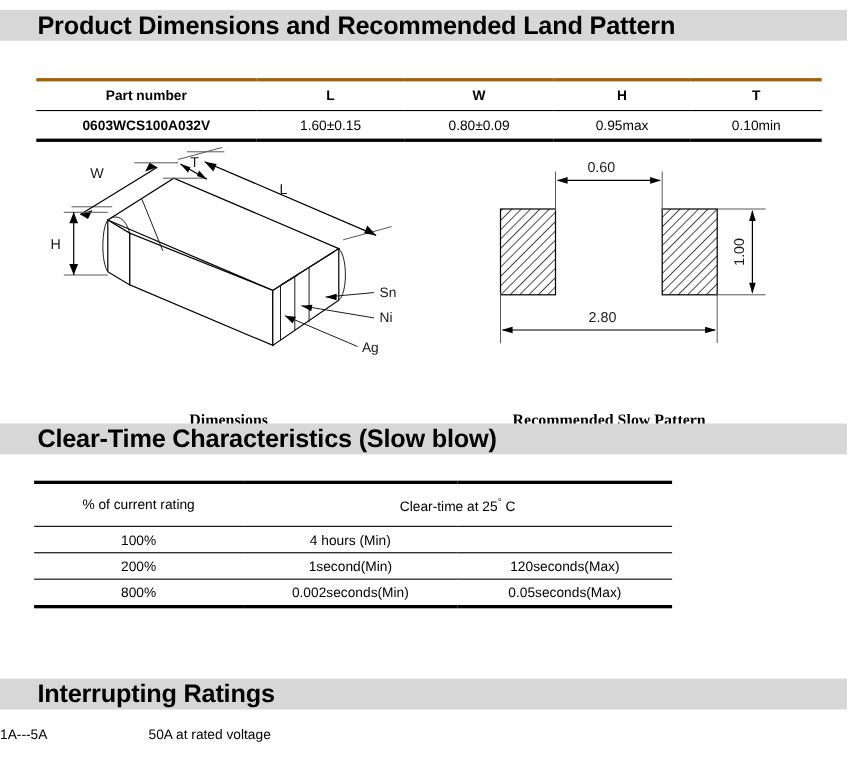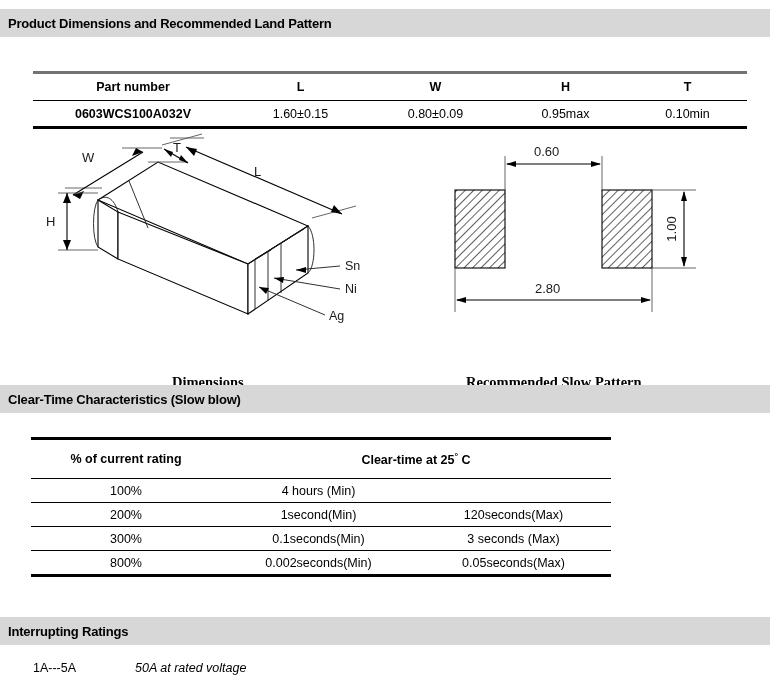--- a/index.html
+++ b/index.html
@@ -23,24 +23,24 @@
   
   .section-band {
     position: absolute;
     left: 0;
     background: #d7d7d7;
     height: 28px;
     width: 770px;
   }
   .section-band .section-title {
     position: absolute;
-    left: 8px;
+    left: 34px;
     top: 50%;
     transform: translateY(-50%);
-    font-size: 13px;
+    font-size: 23px;
     font-weight: bold;
     letter-spacing: -0.2px;
     white-space: nowrap;
   }
 
   
   table.dt {
     position: absolute;
     border-collapse: collapse;
     font-size: 12px;
@@ -55,41 +55,41 @@
   
   #dims-table {
     left: 33px;
     top: 71px;
     width: 714px;
   }
   #dims-table thead th {
     height: 26px;
     font-weight: bold;
     font-size: 12.5px;
-    border-top: 3px solid #737373;
+    border-top: 3px solid #a16207;
   }
   #dims-table tbody td {
     height: 25px;
     border-top: 1.2px solid #000;
     border-bottom: 3px solid #000;
     font-size: 12.5px;
   }
   #dims-table tbody td.partno {
     font-weight: bold;
   }
 
   
   #clear-table {
     left: 31px;
     top: 437px;
     width: 580px;
   }
   #clear-table thead th {
     height: 38px;
-    font-weight: bold;
+    font-weight: normal;
     font-size: 12.5px;
     border-top: 3px solid #000;
   }
   #clear-table tbody td {
     height: 23px;
     border-top: 1.3px solid #000;
     font-size: 12.5px;
   }
   #clear-table tbody tr:last-child td {
     border-bottom: 3px solid #000;
@@ -107,26 +107,24 @@
     width: 780px;
     font-size: 12.5px;
   }
   #interrupt-rows .ir-row {
     display: flex;
     height: 22px;
     align-items: center;
   }
   #interrupt-rows .ir-range {
     width: 135px;
-    padding-left: 33px;
     box-sizing: border-box;
   }
   #interrupt-rows .ir-value {
     flex: 1;
-    font-style: italic;
   }
 
   
   .fig-caption {
     position: absolute;
     font-family: "Liberation Serif", serif;
     font-weight: bold;
     font-size: 14.5px;
     white-space: nowrap;
     margin-top: 32px;
@@ -305,25 +303,20 @@
         <td>100%</td>
         <td style="width:195px">4 hours (Min)</td>
         <td style="width:195px"></td>
       </tr>
       <tr>
         <td>200%</td>
         <td>1second(Min)</td>
         <td>120seconds(Max)</td>
       </tr>
       <tr>
-        <td>300%</td>
-        <td>0.1seconds(Min)</td>
-        <td>3 seconds (Max)</td>
-      </tr>
-      <tr>
         <td>800%</td>
         <td>0.002seconds(Min)</td>
         <td>0.05seconds(Max)</td>
       </tr>
     </tbody>
   </table>
 
   <div class="section-band" style="top:617px;">
     <div class="section-title">Interrupting Ratings</div>
   </div>

